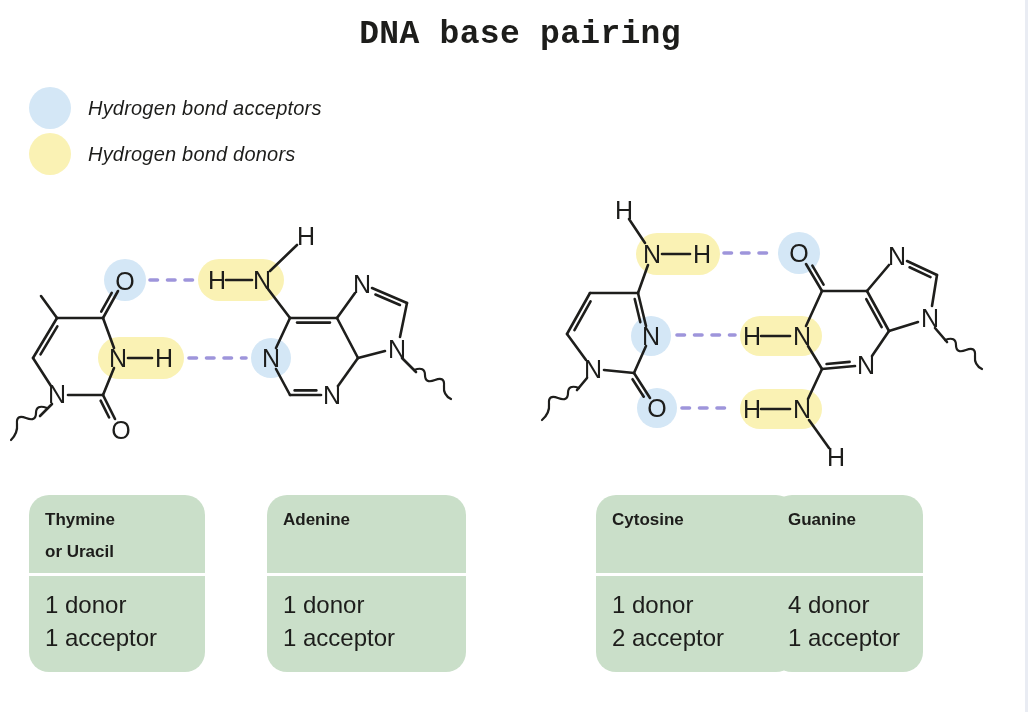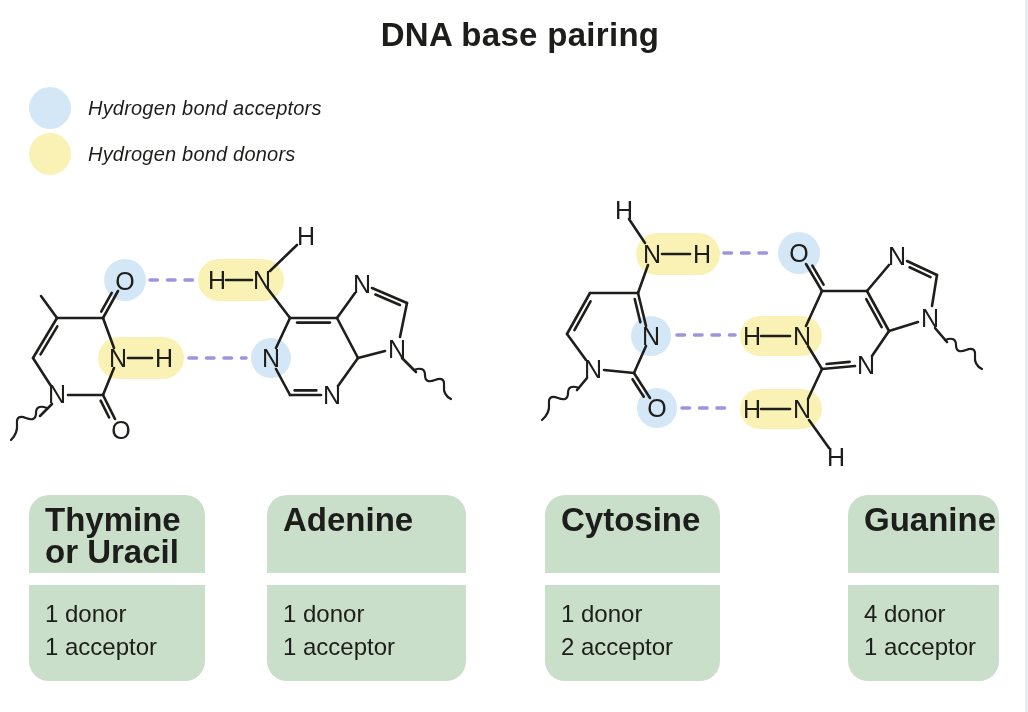--- a/index.html
+++ b/index.html
@@ -4,40 +4,40 @@
 <style>
   html,body{margin:0;padding:0;background:#fff;}
   #page{
     position:relative;width:1028px;height:712px;overflow:hidden;
     background:var(--bg,#fff);
     font-family:"Liberation Sans",sans-serif;
     color:var(--text,#1d1d1b);
   }
   .page-title{
     position:absolute;top:16px;left:12px;width:1016px;margin:0;
-    text-align:center;font-size:33px;font-weight:700;letter-spacing:.3px;
+    text-align:center;font-size:33px;font-weight:700;letter-spacing:.3px;font-family:Liberation Mono, monospace;
   }
   .legend-row{
     position:absolute;left:29px;display:flex;align-items:center;gap:17px;height:42px;
   }
   .swatch{width:42px;height:42px;border-radius:50%;flex:0 0 auto;}
   .legend-label{font-style:italic;font-size:20px;letter-spacing:.2px;}
   #structures{position:absolute;left:0;top:0;width:1028px;height:712px;}
   #structures text{font-family:"Liberation Sans",sans-serif;font-size:25px;}
   .card{position:absolute;top:495px;}
   .card-header,.card-body{
     background:var(--card,#cadfc9);
     box-sizing:border-box;white-space:pre-line;
   }
   .card-header{
     height:78px;border-radius:20px 20px 0 0;
-    padding:9px 16px 0;font-size:33px;font-weight:700;line-height:32px;
+    padding:9px 16px 0;font-size:17px;font-weight:700;line-height:32px;
   }
   .card-body{
-    height:96px;margin-top:12px;border-radius:0 0 20px 20px;
+    height:96px;margin-top:3px;border-radius:0 0 20px 20px;
     padding:12px 16px 0;font-size:24px;line-height:33px;
   }
   .window-edge{position:absolute;top:0;right:0;width:3px;height:712px;}
 </style>
 </head>
 <body>
 
 <div id="page">
 
   <h1 class="page-title">DNA base pairing</h1>
@@ -177,26 +177,26 @@
     <div class="card-header">Thymine
 or Uracil</div>
     <div class="card-body">1 donor
 1 acceptor</div>
   </div>
   <div class="card" style="left:267px;width:199px">
     <div class="card-header">Adenine</div>
     <div class="card-body">1 donor
 1 acceptor</div>
   </div>
-  <div class="card" style="left:545px;width:175px">
+  <div class="card" style="left:596px;width:200px">
     <div class="card-header">Cytosine</div>
     <div class="card-body">1 donor
 2 acceptor</div>
   </div>
-  <div class="card" style="left:848px;width:151px">
+  <div class="card" style="left:772px;width:151px">
     <div class="card-header">Guanine</div>
     <div class="card-body">4 donor
 1 acceptor</div>
   </div>
 
   <div class="window-edge" style="background: rgb(233, 236, 243);"></div>
 
 </div>
 
 </body></html>

